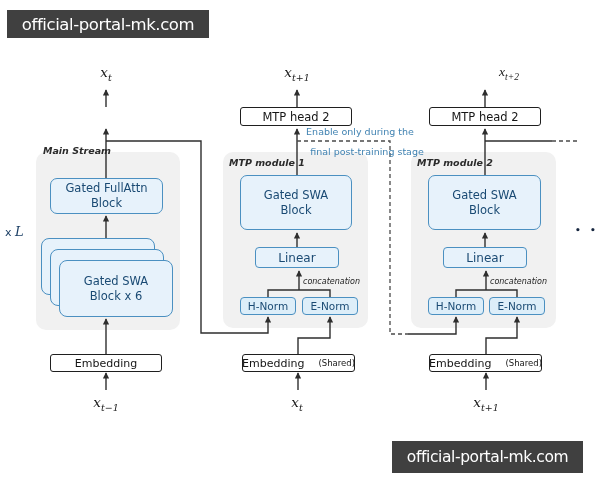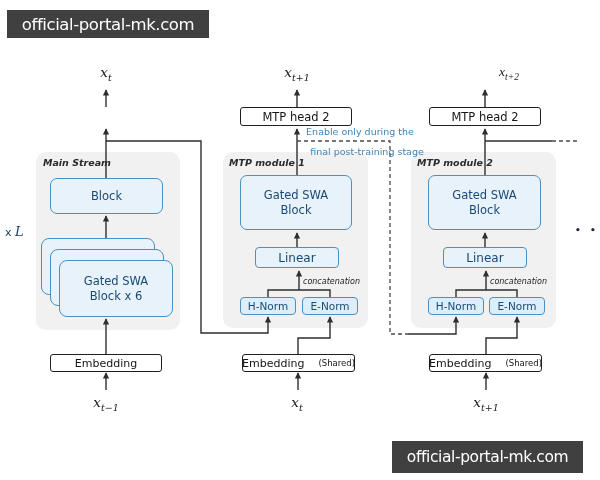--- a/index.html
+++ b/index.html
@@ -90,22 +90,23 @@
     </g>
     <g stroke="#4a4a4a" stroke-width="1.3" fill="none" stroke-dasharray="4 3">
       <path d="M297,141 L390,141 L390,334 L408,334"></path>
       <path d="M552,141 L578,141"></path>
     </g>
   </svg>
 
   <div class="abs math" style="left:81px;top:64px;width:50px;">
     <span>x</span><sub>t</sub>
   </div>
-  <div class="abs panel-label" style="left:43px;top:157px;">Main Stream</div>
+  <div class="abs panel-label" style="left:43px;top:145px;">Main Stream</div>
   <div class="abs blue-box" style="left:50px;top:178px;width:113px;height:36px;">
+    <div>Gated FullAttn</div>
     <div>Block</div>
   </div>
   <div class="abs repeat-label" style="left:5px;top:224px;">
     <span>x</span>
     <span class="var">L</span>
   </div>
   <div class="abs stack-box" style="left:41px;top:238px;width:114px;height:57px;"></div>
   <div class="abs stack-box" style="left:50px;top:249px;width:114px;height:57px;"></div>
   <div class="abs stack-box stack-front" style="left:59px;top:260px;width:114px;height:57px;">
     <div>Gated SWA</div>

